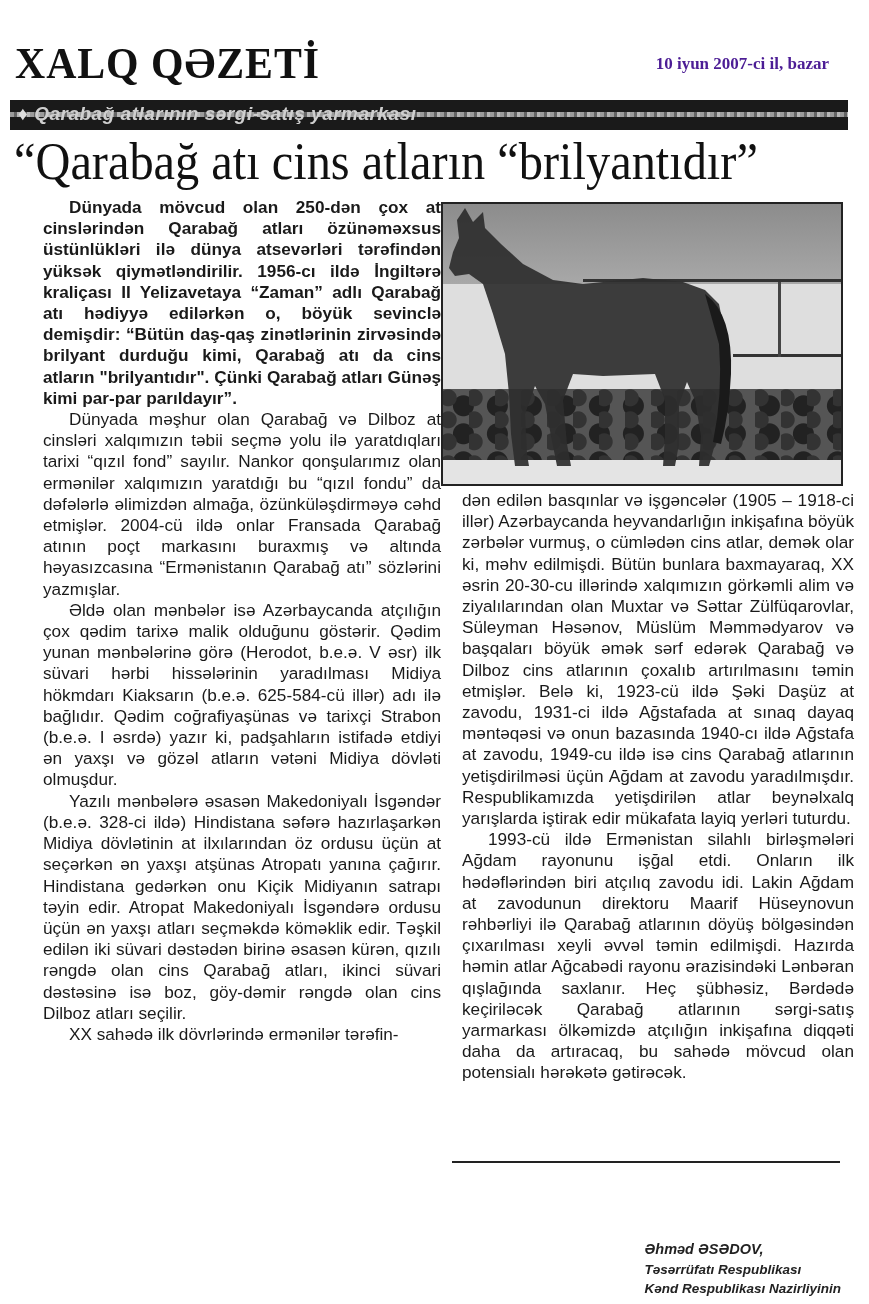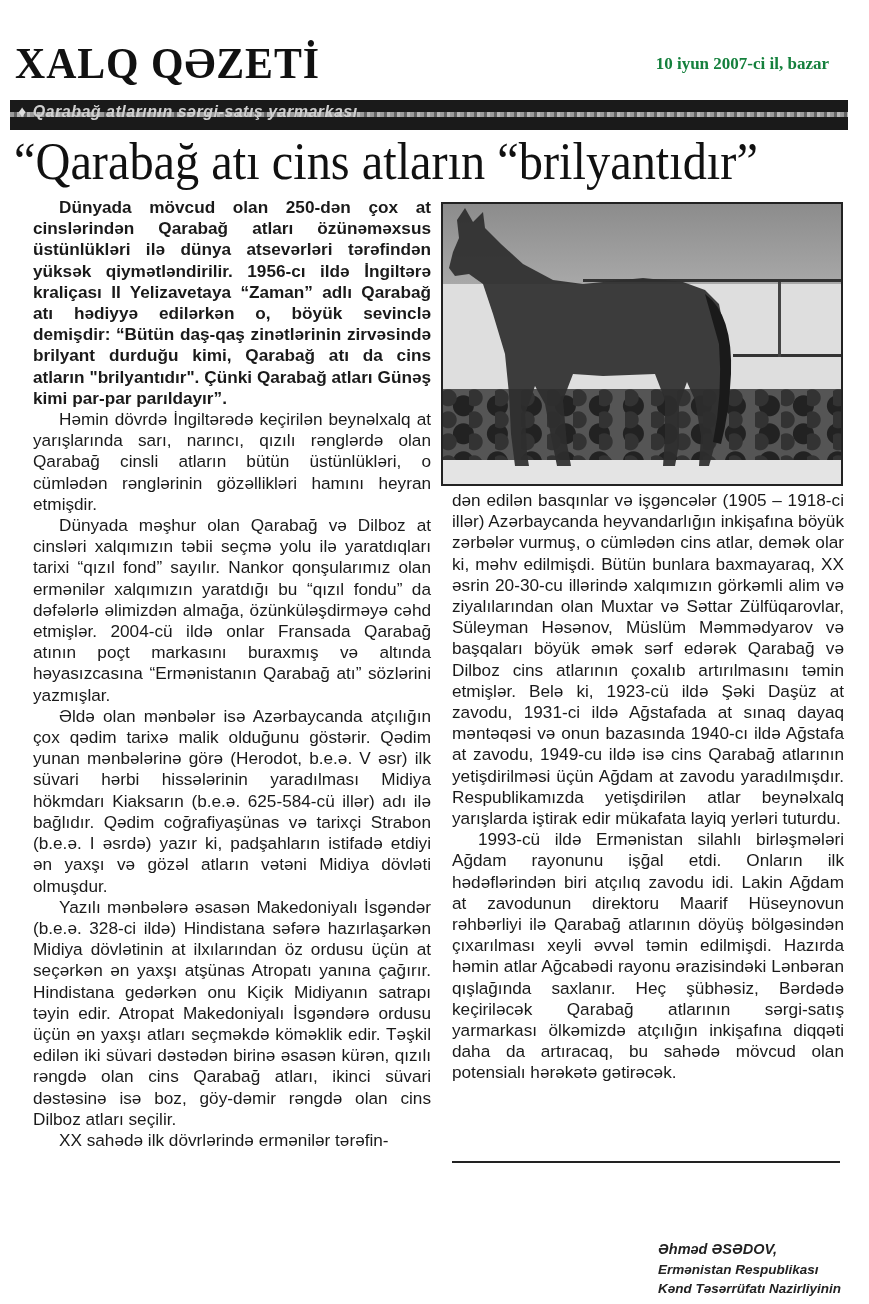--- a/index.html
+++ b/index.html
@@ -1,24 +1,24 @@
 <!DOCTYPE html>
 <html><head>
 <meta charset="utf-8">
 <style>
   html, body { margin:0; padding:0; background:#ffffff; }
   body { width:869px; height:1304px; position:relative; overflow:hidden; color:#111; font-family:"Liberation Serif", serif; }
   .masthead { position:absolute; left:15px; top:38px; font-family:"Liberation Serif", serif; font-weight:bold; font-size:44px; letter-spacing:1px; transform:scaleX(0.95); transform-origin:left; color:#111; }
-  .dateline { position:absolute; right:40px; top:54px; font-family:"Liberation Serif", serif; font-size:17px; font-weight:bold; color:#15803d; }
+  .dateline { position:absolute; right:40px; top:54px; font-family:"Liberation Serif", serif; font-size:17px; font-weight:bold; color:#4c1d95; }
   .rubric-bar { position:absolute; left:10px; top:100px; width:838px; height:30px; background:#1a1a1a; overflow:hidden; }
   .rubric-bar::after { content:""; position:absolute; left:0; right:0; top:12px; height:5px; background:repeating-linear-gradient(90deg,#bbb 0 4px,#777 4px 7px,#ddd 7px 10px); opacity:0.8; }
-  .rubric-text { position:absolute; left:8px; top:3px; font-family:"Liberation Sans", sans-serif; font-style:italic; font-weight:bold; font-size:16px; color:#cfcfcf; z-index:2; letter-spacing:0.5px; }
+  .rubric-text { position:absolute; left:8px; top:3px; font-family:"Liberation Sans", sans-serif; font-style:italic; font-weight:bold; font-size:19px; color:#cfcfcf; z-index:2; letter-spacing:0.5px; }
   .rubric-diamond { display:inline-block; margin-right:6px; color:#ddd; }
   .headline { position:absolute; left:14px; top:132px; font-family:"Liberation Serif", serif; font-size:52px; font-weight:normal; transform:scaleX(0.93); transform-origin:left; white-space:nowrap; color:#111; }
-  .col { position:absolute; font-family:"Liberation Sans", sans-serif; font-size:17.2px; line-height:21.2px; text-align:justify; color:#1a1a1a; }
+  .col { position:absolute; font-family:"Liberation Sans", sans-serif; font-size:17.2px; line-height:21.2px; text-align:justify; color:#1a1a1a;margin-left:10px; }
   .col-left { left:33px; top:197px; width:398px; }
   .col-right { left:452px; top:490px; width:392px; }
   .col p { margin:0; text-indent:26px; }
   .col p.lead { font-weight:bold; }
   .photo { position:absolute; left:441px; top:202px; width:402px; height:284px; border:2px solid #222; box-sizing:border-box; overflow:hidden; background:#9a9a9a; }
   .photo .sky { position:absolute; left:0; top:0; width:100%; height:80px; background:linear-gradient(180deg,#8c8c8c,#a8a8a8); }
   .photo .wall { position:absolute; left:0; top:80px; width:100%; height:105px; background:#dedede; }
   .photo .wall-line { position:absolute; left:140px; top:75px; width:262px; height:3px; background:#333; }
   .photo .wall-line2 { position:absolute; left:290px; top:150px; width:112px; height:3px; background:#333; }
   .photo .post { position:absolute; left:335px; top:78px; width:3px; height:75px; background:#444; }
@@ -38,21 +38,20 @@
 <div class="rubric-bar">
   <div class="rubric-text">
     <span class="rubric-diamond">♦</span><span>Qarabağ atlarının sərgi-satış yarmarkası</span>
   </div>
 </div>
 
 <h1 class="headline" style="margin:0;">“Qarabağ atı cins atların “brilyantıdır”</h1>
 
 <div class="col col-left">
   <p class="lead">Dünyada mövcud olan 250-dən çox at cinslərindən Qarabağ atları özünəməxsus üstünlükləri ilə dünya atsevərləri tərəfindən yüksək qiymətləndirilir. 1956-cı ildə İngiltərə kraliçası II Yelizavetaya “Zaman” adlı Qarabağ atı hədiyyə edilərkən o, böyük sevinclə demişdir: “Bütün daş-qaş zinətlərinin zirvəsində brilyant durduğu kimi, Qarabağ atı da cins atların "brilyantıdır". Çünki Qarabağ atları Günəş kimi par-par parıldayır”.</p>
-  <p>Həmin dövrdə İngiltərədə keçirilən beynəlxalq at yarışlarında sarı, narıncı, qızılı rənglərdə olan Qarabağ cinsli atların bütün üstünlükləri, o cümlədən rənglərinin gözəllikləri hamını heyran etmişdir.</p>
   <p>Dünyada məşhur olan Qarabağ və Dilboz at cinsləri xalqımızın təbii seçmə yolu ilə yaratdıqları tarixi “qızıl fond” sayılır. Nankor qonşularımız olan ermənilər xalqımızın yaratdığı bu “qızıl fondu” da dəfələrlə əlimizdən almağa, özünküləşdirməyə cəhd etmişlər. 2004-cü ildə onlar Fransada Qarabağ atının poçt markasını buraxmış və altında həyasızcasına “Ermənistanın Qarabağ atı” sözlərini yazmışlar.</p>
   <p>Əldə olan mənbələr isə Azərbaycanda atçılığın çox qədim tarixə malik olduğunu göstərir. Qədim yunan mənbələrinə görə (Herodot, b.e.ə. V əsr) ilk süvari hərbi hissələrinin yaradılması Midiya hökmdarı Kiaksarın (b.e.ə. 625-584-cü illər) adı ilə bağlıdır. Qədim coğrafiyaşünas və tarixçi Strabon (b.e.ə. I əsrdə) yazır ki, padşahların istifadə etdiyi ən yaxşı və gözəl atların vətəni Midiya dövləti olmuşdur.</p>
   <p>Yazılı mənbələrə əsasən Makedoniyalı İsgəndər (b.e.ə. 328-ci ildə) Hindistana səfərə hazırlaşarkən Midiya dövlətinin at ilxılarından öz ordusu üçün at seçərkən ən yaxşı atşünas Atropatı yanına çağırır. Hindistana gedərkən onu Kiçik Midiyanın satrapı təyin edir. Atropat Makedoniyalı İsgəndərə ordusu üçün ən yaxşı atları seçməkdə köməklik edir. Təşkil edilən iki süvari dəstədən birinə əsasən kürən, qızılı rəngdə olan cins Qarabağ atları, ikinci süvari dəstəsinə isə boz, göy-dəmir rəngdə olan cins Dilboz atları seçilir.</p>
   <p style="text-align:left;">XX sahədə ilk dövrlərində ermənilər tərəfin-</p>
 </div>
 
 <div class="photo">
   <div class="sky"></div>
   <div class="wall"></div>
   <div class="wall-line"></div>
@@ -68,16 +67,16 @@
 
 <div class="col col-right">
   <p style="text-indent:0;">dən edilən basqınlar və işgəncələr (1905 – 1918-ci illər) Azərbaycanda heyvandarlığın inkişafına böyük zərbələr vurmuş, o cümlədən cins atlar, demək olar ki, məhv edilmişdi. Bütün bunlara baxmayaraq, XX əsrin 20-30-cu illərində xalqımızın görkəmli alim və ziyalılarından olan Muxtar və Səttar Zülfüqarovlar, Süleyman Həsənov, Müslüm Məmmədyarov və başqaları böyük əmək sərf edərək Qarabağ və Dilboz cins atlarının çoxalıb artırılmasını təmin etmişlər. Belə ki, 1923-cü ildə Şəki Daşüz at zavodu, 1931-ci ildə Ağstafada at sınaq dayaq məntəqəsi və onun bazasında 1940-cı ildə Ağstafa at zavodu, 1949-cu ildə isə cins Qarabağ atlarının yetişdirilməsi üçün Ağdam at zavodu yaradılmışdır. Respublikamızda yetişdirilən atlar beynəlxalq yarışlarda iştirak edir mükafata layiq yerləri tuturdu.</p>
   <p>1993-cü ildə Ermənistan silahlı birləşmələri Ağdam rayonunu işğal etdi. Onların ilk hədəflərindən biri atçılıq zavodu idi. Lakin Ağdam at zavodunun direktoru Maarif Hüseynovun rəhbərliyi ilə Qarabağ atlarının döyüş bölgəsindən çıxarılması xeyli əvvəl təmin edilmişdi. Hazırda həmin atlar Ağcabədi rayonu ərazisindəki Lənbəran qışlağında saxlanır. Heç şübhəsiz, Bərdədə keçiriləcək Qarabağ atlarının sərgi-satış yarmarkası ölkəmizdə atçılığın inkişafına diqqəti daha da artıracaq, bu sahədə mövcud olan potensialı hərəkətə gətirəcək.</p>
 </div>
 
 <div class="rule"></div>
 
 <div class="byline">
   <div class="name">Əhməd ƏSƏDOV,</div>
-  <div>Ermənistan Respublikası</div>
-  <div>Kənd Təsərrüfatı Nazirliyinin</div>
+  <div>Təsərrüfatı Respublikası</div>
+  <div>Kənd Respublikası Nazirliyinin</div>
   <div>tuturdu müdiri</div>
 </div>
 
 </body></html>

